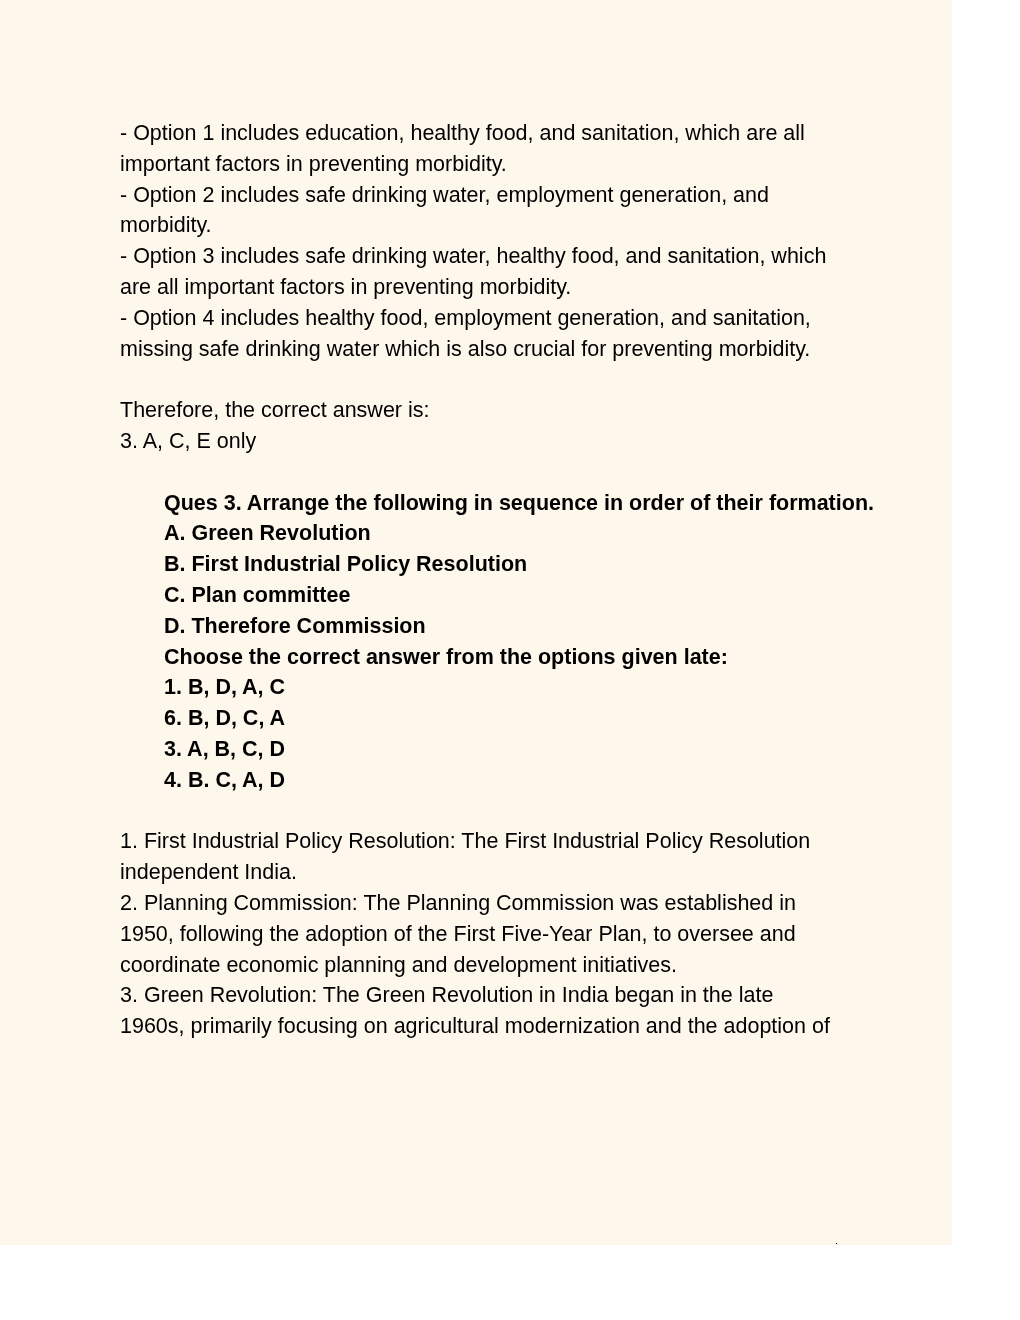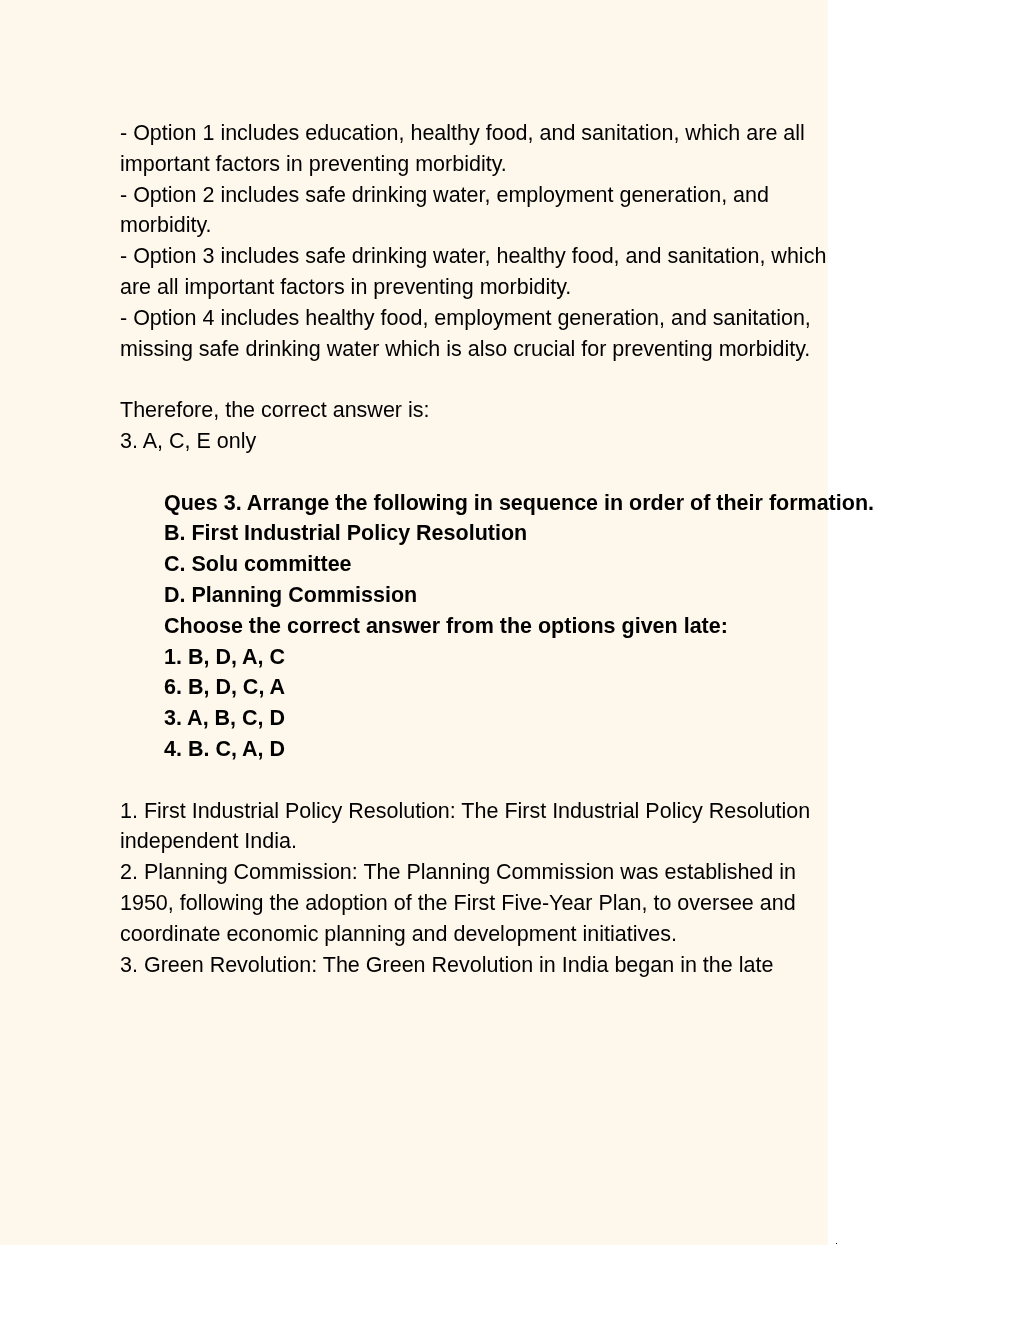--- a/index.html
+++ b/index.html
@@ -10,21 +10,21 @@
     body {
       width: 1020px;
       height: 1320px;
       position: relative;
       overflow: hidden;
     }
     .page {
       position: absolute;
       left: 0;
       top: 0;
-      width: 828px;
+      width: 952px;
       height: 1245px;
       background: #fef7ec;
     }
     .content {
       position: absolute;
       left: 120px;
       top: 118px;
       width: 780px;
       font-family: "Liberation Sans", sans-serif;
       font-size: 21.5px;
@@ -63,36 +63,38 @@
       <span class="line">missing safe drinking water which is also crucial for preventing morbidity.</span>
       <span class="gap"></span>
       <span class="line">Therefore, the correct answer is:</span>
       <span class="line">3. A, C, E only</span>
     </div>
 
     <span class="gap"></span>
 
     <div>
       <span class="line bold">Ques 3. Arrange the following in sequence in order of their formation.</span>
+      <span class="line bold">A. Green Revolution</span>
       <span class="line bold">B. First Industrial Policy Resolution</span>
-      <span class="line bold">C. Solu committee</span>
-      <span class="line bold">D. Planning Commission</span>
+      <span class="line bold">C. Plan committee</span>
+      <span class="line bold">D. Therefore Commission</span>
       <span class="line bold">Choose the correct answer from the options given late:</span>
       <span class="line bold">1. B, D, A, C</span>
       <span class="line bold">6. B, D, C, A</span>
       <span class="line bold">3. A, B, C, D</span>
       <span class="line bold">4. B. C, A, D</span>
     </div>
 
     <span class="gap"></span>
 
     <div>
       <span class="line">1. First Industrial Policy Resolution: The First Industrial Policy Resolution</span>
       <span class="line">independent India.</span>
       <span class="line">2. Planning Commission: The Planning Commission was established in</span>
       <span class="line">1950, following the adoption of the First Five-Year Plan, to oversee and</span>
       <span class="line">coordinate economic planning and development initiatives.</span>
       <span class="line">3. Green Revolution: The Green Revolution in India began in the late</span>
+      <span class="line">1960s, primarily focusing on agricultural modernization and the adoption of</span>
     </div>
 
   </div>
 </div>
 <div class="dot"></div>
 
 </body></html>

